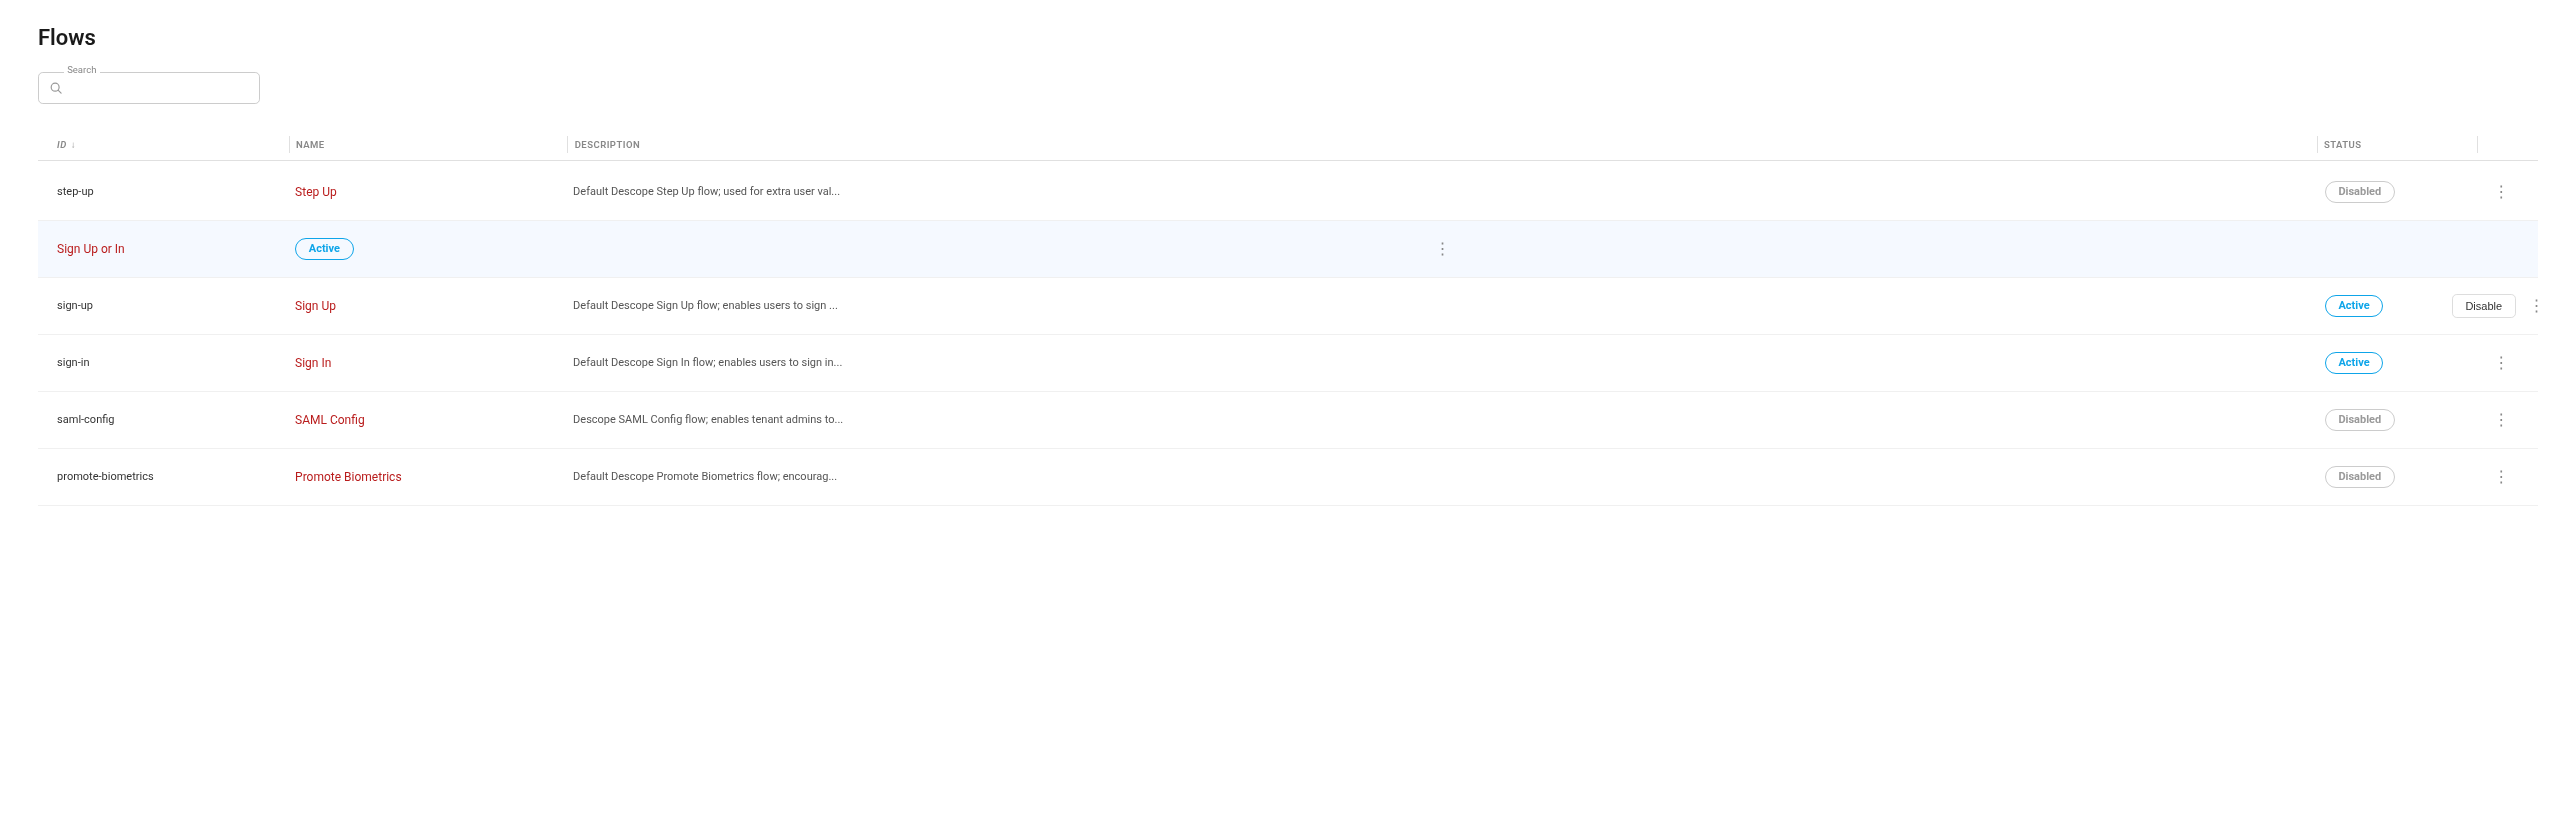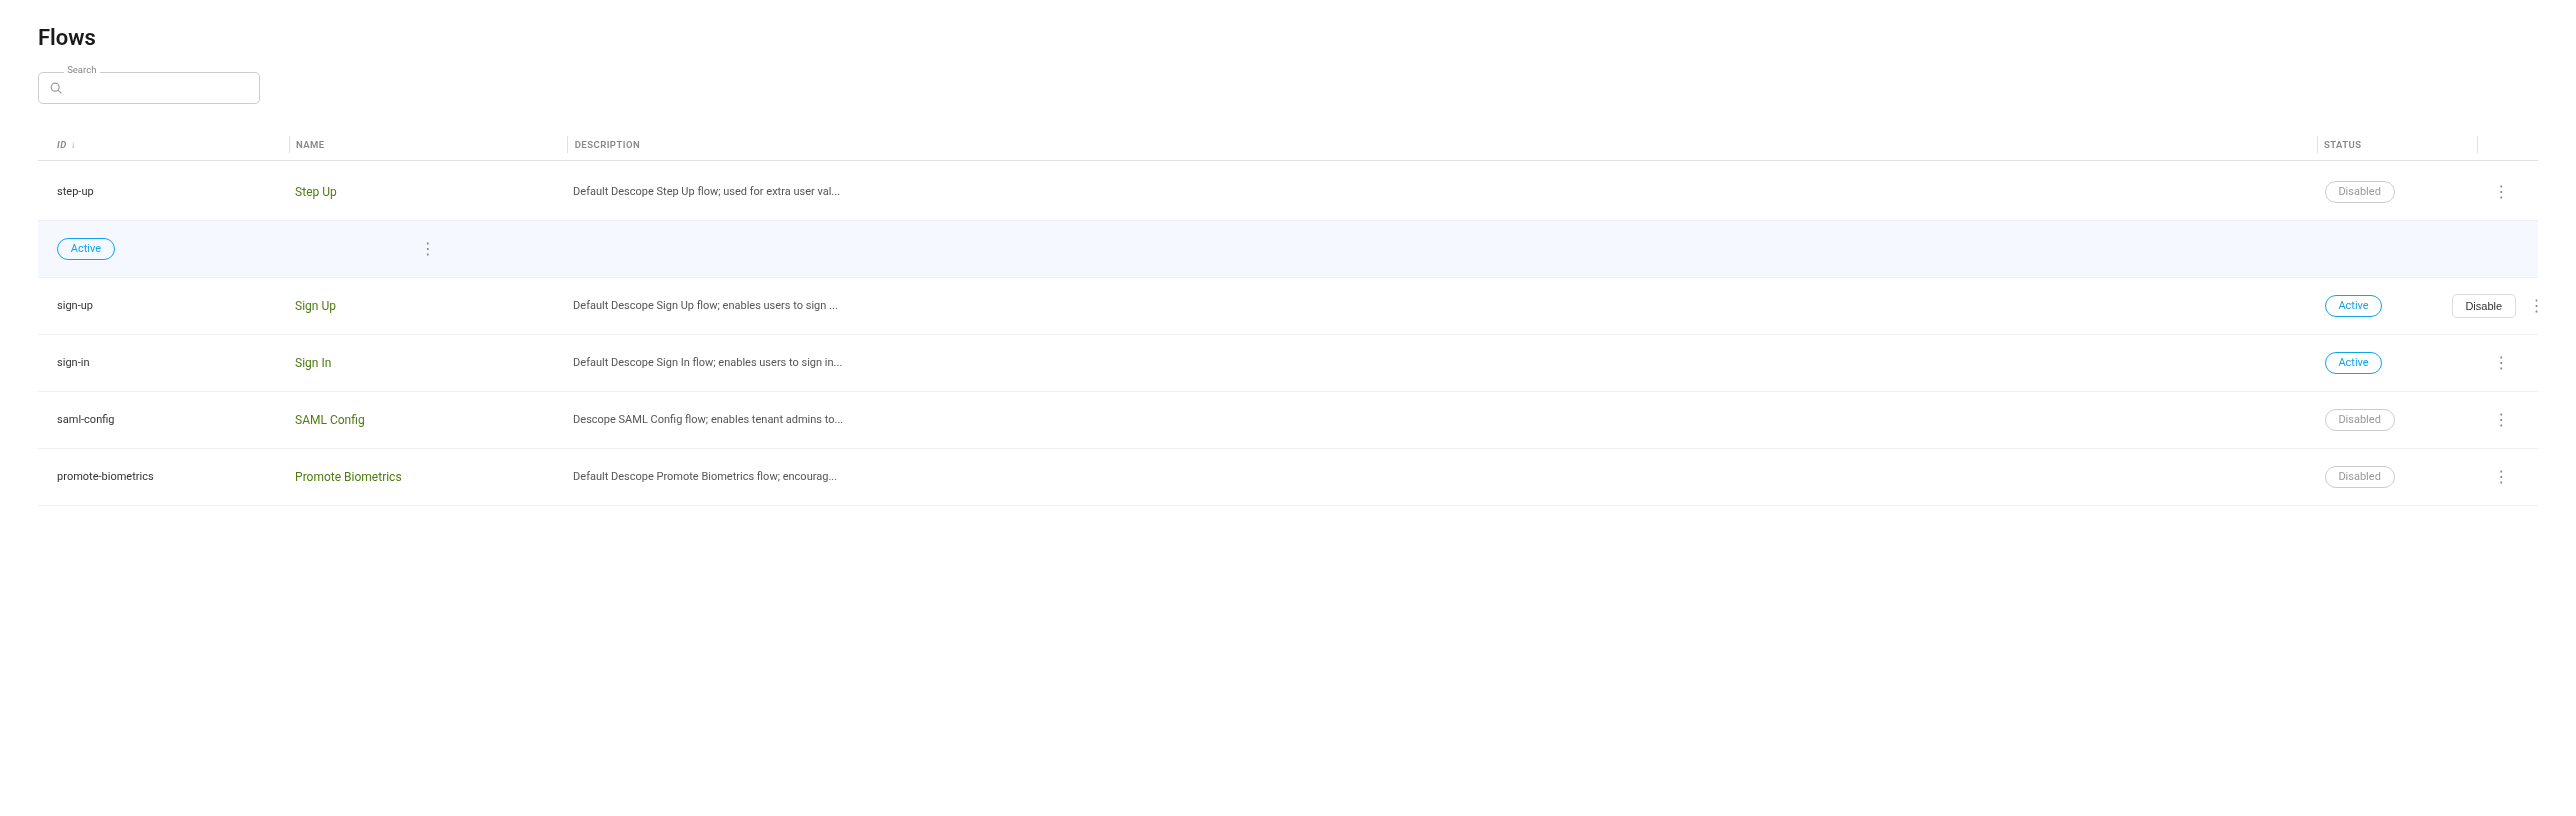--- a/index.html
+++ b/index.html
@@ -107,41 +107,41 @@
       color: #1a1a1a;
     }
 
     .cell-id {
       font-size: 11px;
       color: #333;
     }
 
     .cell-name {
       font-size: 12px;
-      color: #4d7c0f;
+      color: #b91c1c;
     }
 
     .cell-desc {
       font-size: 11px;
       color: #555;
     }
 
     .cell-status {
       display: flex;
       align-items: center;
     }
 
     .badge {
       display: inline-flex;
       align-items: center;
       justify-content: center;
       padding: 3.2px 12.7px;
       border-radius: 16px;
       font-size: 11px;
-      font-weight: 400;
+      font-weight: 700;
       border: 0.8px solid;
     }
 
     .badge-active {
       color: #0ea5e9;
       border-color: #0ea5e9;
       background: transparent;
     }
 
     .badge-disabled {
@@ -244,20 +244,21 @@
         <span class="badge badge-disabled">Disabled</span>
       </div>
       <div class="cell cell-actions">
 
         <button class="more-btn">
             <span class="three-dots"></span>
           </button>
       </div>
     </div>
       <div class="table-row highlighted">
+      <div class="cell cell-name">Sign Up or In</div>
       <div class="cell cell-status">
         <span class="badge badge-active">Active</span>
       </div>
       <div class="cell cell-actions">
 
         <button class="more-btn">
             <span class="three-dots"></span>
           </button>
       </div>
     </div>

